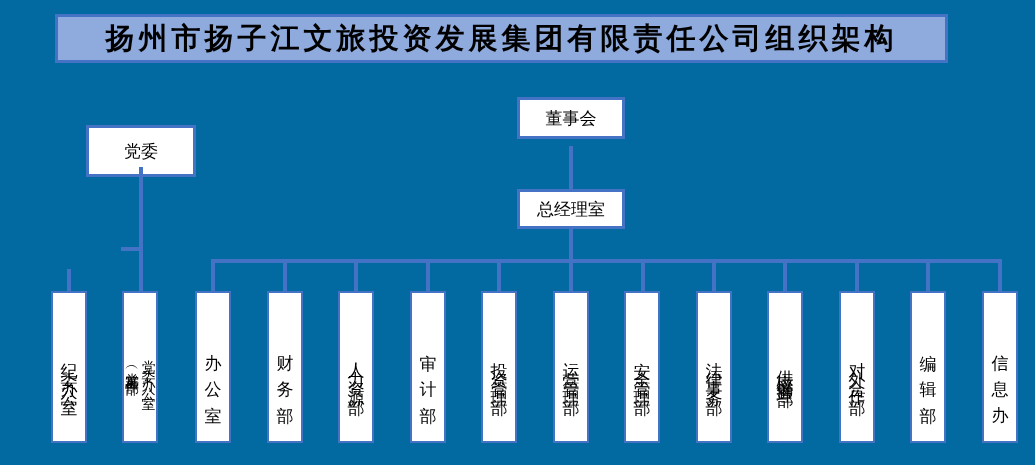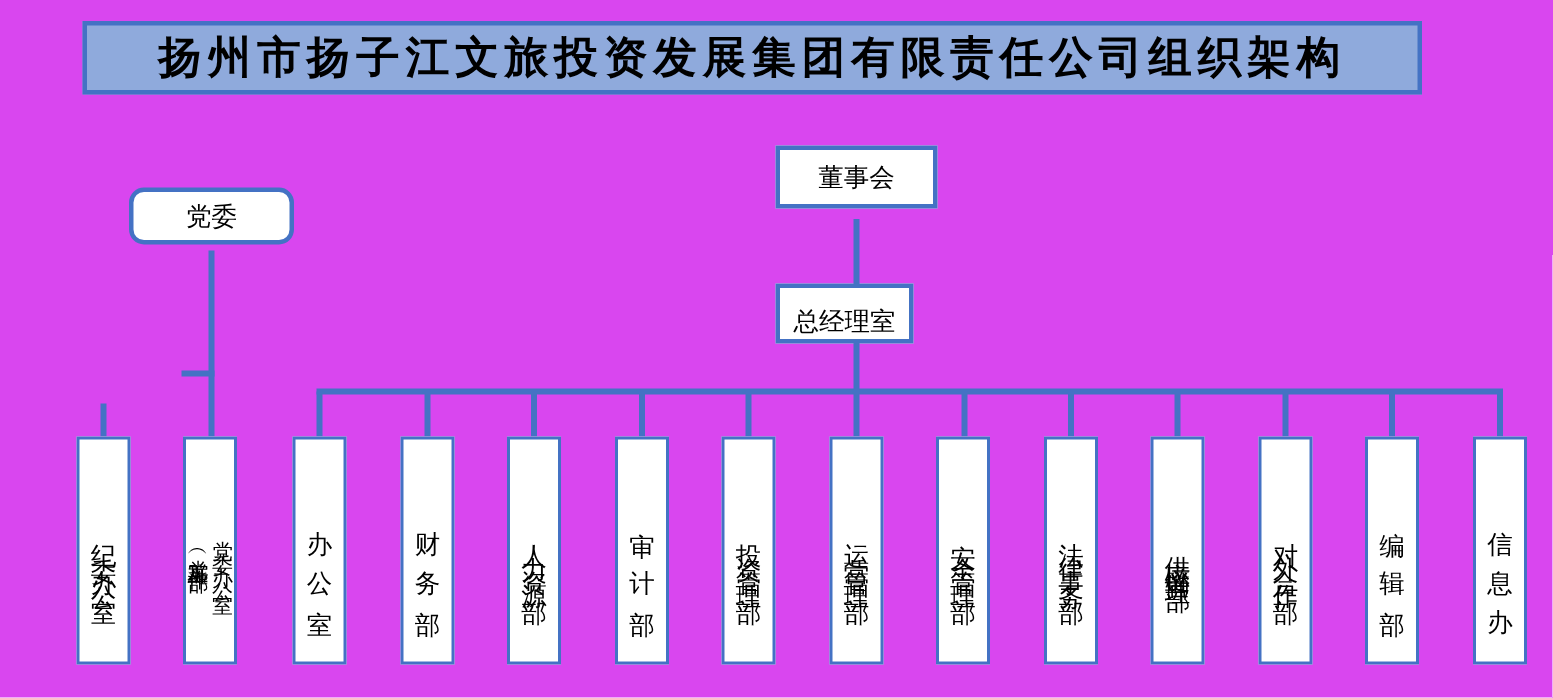--- a/index.html
+++ b/index.html
@@ -4,38 +4,38 @@
 <style>
   :root{
     --line:#4472C4;
     --border:#4472C4;
     --title-fill:#8FAADC;
     --box-fill:#FFFFFF;
     --text:#000000;
   }
   html,body{margin:0;padding:0;background:#fff;}
   body{font-family:"Liberation Sans", sans-serif;}
-  .canvas{position:relative;width:1035px;height:465px;background:#d946ef;overflow:hidden;}
+  .canvas{position:relative;width:1035px;height:465px;background:#0369a1;overflow:hidden;}
 
   .title{
     position:absolute;left:55px;top:14px;width:893px;height:49px;
     box-sizing:border-box;border:3px solid var(--border);background:var(--title-fill);
     display:flex;align-items:center;justify-content:center;
     font-size:29px;font-weight:bold;letter-spacing:4px;color:var(--text);
     white-space:nowrap;
   }
 
   .hbox{
     position:absolute;box-sizing:border-box;background:var(--box-fill);
     border:3px solid var(--border);display:flex;align-items:center;justify-content:center;
     font-size:17px;color:var(--text);white-space:nowrap;
   }
   .board{left:517px;top:97px;width:108px;height:42px;}
-  .gm{left:517px;top:189px;width:92px;height:40px;align-items:flex-end;}
-  .party{left:86px;top:125px;width:110px;height:38px;border-radius:10px;}
+  .gm{left:517px;top:189px;width:108px;height:40px;}
+  .party{left:86px;top:125px;width:110px;height:52px;}
   .discipline{left:15px;top:228px;width:108px;height:43px;}
 
   .vbox{
     position:absolute;top:291px;width:36px;height:152px;
     box-sizing:border-box;background:var(--box-fill);border:2px solid var(--border);
     display:flex;align-items:center;justify-content:center;
     color:var(--text);
   }
   .vtext{
     writing-mode:vertical-rl;text-orientation:mixed;

